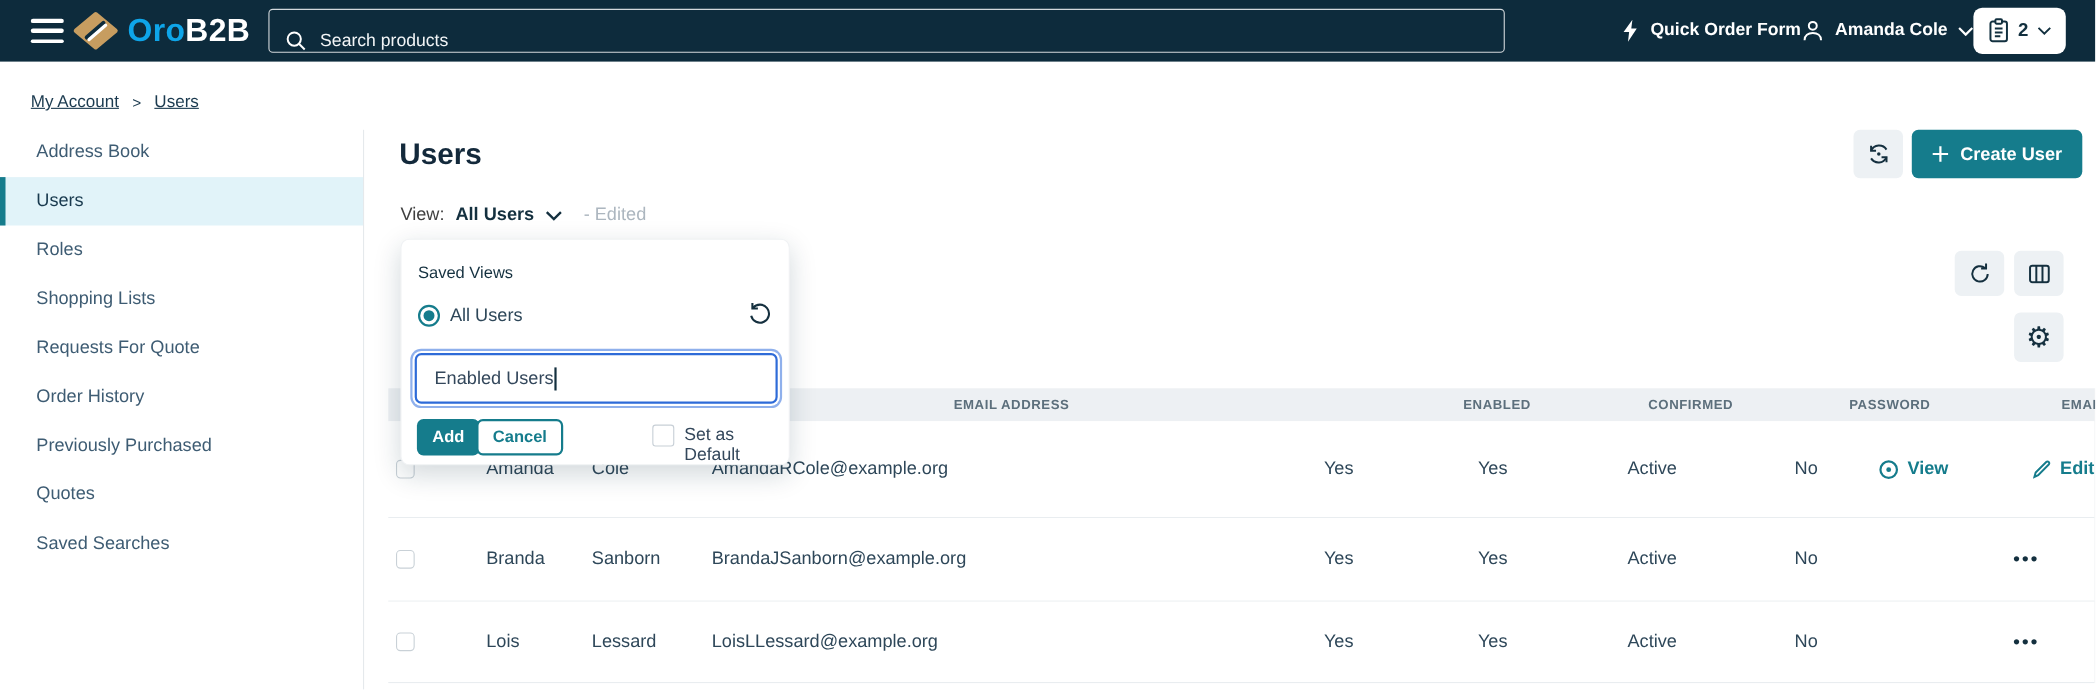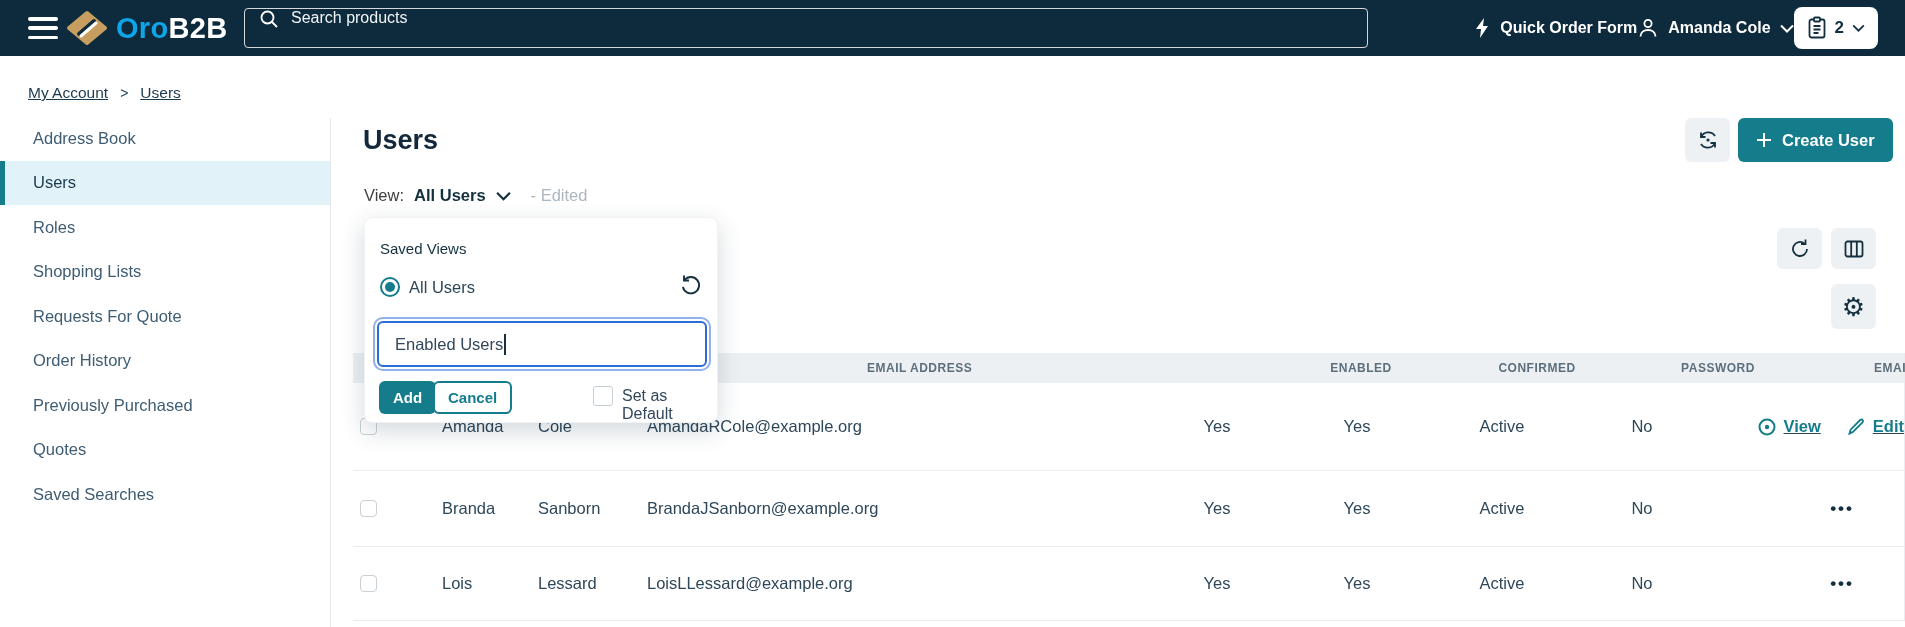--- a/index.html
+++ b/index.html
@@ -8,21 +8,21 @@
   #app { position:relative; width:1905px; height:627px; overflow:hidden; background:#fff; }
 
   
   .topbar { position:absolute; top:0; left:0; width:1905px; height:56px; background:#0d2b3c; }
   .hamburger { position:absolute; left:28px; top:17px; width:30px; height:22px; display:flex; flex-direction:column; justify-content:space-between; cursor:pointer; }
   .hamburger span { display:block; height:3.5px; background:#fff; border-radius:2px; }
   .logo { position:absolute; left:66px; top:10px; display:flex; align-items:center; gap:8px; cursor:pointer; }
   .logo-text { font-size:29px; font-weight:bold; letter-spacing:.3px; line-height:36px; }
   .logo-text .gold { color:#0ea5e9; }
   .logo-text .white { color:#ffffff; }
-  .search-wrap { position:absolute; left:244px; top:8px; width:1124px; height:40px; border:1px solid rgba(255,255,255,.82); border-radius:4px; display:flex; align-items:flex-start; }
+  .search-wrap { position:absolute; left:244px; top:8px; width:1124px; height:40px; border:1px solid rgba(255,255,255,.82); border-radius:4px; display:flex; align-items:flex-end; }
   .search-wrap svg { margin-left:14px; flex:0 0 auto; }
   .search-input { flex:1; background:transparent; border:none; outline:none; color:#fff; font-size:16px; padding:0 12px; font-family:inherit; }
   .search-input::placeholder { color:#f2f5f7; opacity:1; }
   .topbar-right { position:absolute; right:27px; top:0; height:56px; display:flex; align-items:center; }
   .tb-item { display:flex; align-items:center; gap:9px; color:#fff; font-size:16px; font-weight:bold; cursor:pointer; white-space:nowrap; }
   .cart-btn { background:#fff; border-radius:8px; height:42px; padding:0 13px; display:flex; align-items:center; gap:8px; color:#12303f; font-size:17px; font-weight:bold; cursor:pointer; }
 
   
   .breadcrumb { position:absolute; left:28px; top:84px; display:flex; align-items:center; gap:12px; font-size:15.5px; }
   .breadcrumb a { color:#1b3a4f; text-decoration:underline; cursor:pointer; }
@@ -50,21 +50,21 @@
 
   
   .table { position:absolute; left:353px; top:353px; width:1552px; border-right:1px solid #e9edf0; }
   .trow { display:grid; grid-template-columns:89px 96px 109px 500px 140px 140px 150px 130px 1fr; align-items:center; }
   .thead { background:#edf0f3; height:30px; font-size:12px; font-weight:bold; letter-spacing:.5px; color:#5c6f7c;gap:36px; }
   .th-email { padding-left:112px; }
   .th-c, .td-c { text-align:center; }
   .tbody-row { background:#fff; border-bottom:1px solid #e9edf0; font-size:16.5px; color:#2e4759; }
   .row-1 { height:88px; } .row-2 { height:76px; } .row-3 { height:74px; }
   .cb { width:17px; height:17px; border:1.5px solid #c9d1d7; border-radius:4px; background:#fff; margin-left:7px; cursor:pointer; }
-  .actions-cell { display:flex; align-items:center; justify-content:flex-end; gap:26px;text-decoration:underline; }
+  .actions-cell { display:flex; align-items:center; justify-content:space-between; gap:26px; }
   .action-link { display:flex; align-items:center; gap:7px; color:#157c8c; font-weight:bold; cursor:pointer; }
   .more-cell { display:flex; justify-content:flex-end; padding-right:50px; }
   .more-dots { color:#14303f; font-size:17px; font-weight:bold; letter-spacing:2px; cursor:pointer; line-height:1; }
 
   
   .panel { position:absolute; left:364px; top:217px; width:354px; height:206px; background:#fff; border-radius:8px; border:1px solid #f0f2f4; box-shadow:0 8px 24px rgba(13,43,60,.18); z-index:20; }
   .panel-title { position:absolute; left:15px; top:22px; font-size:15px; font-weight:normal; color:#14303f; }
   .radio { position:absolute; left:15px; top:59px; width:20px; height:20px; border:2px solid #157c8c; border-radius:50%; background:#fff; cursor:pointer; }
   .radio::after { content:""; position:absolute; left:3px; top:3px; width:10px; height:10px; border-radius:50%; background:#157c8c; }
   .radio-label { position:absolute; left:44px; top:60px; font-size:16.5px; color:#2e4759; }

